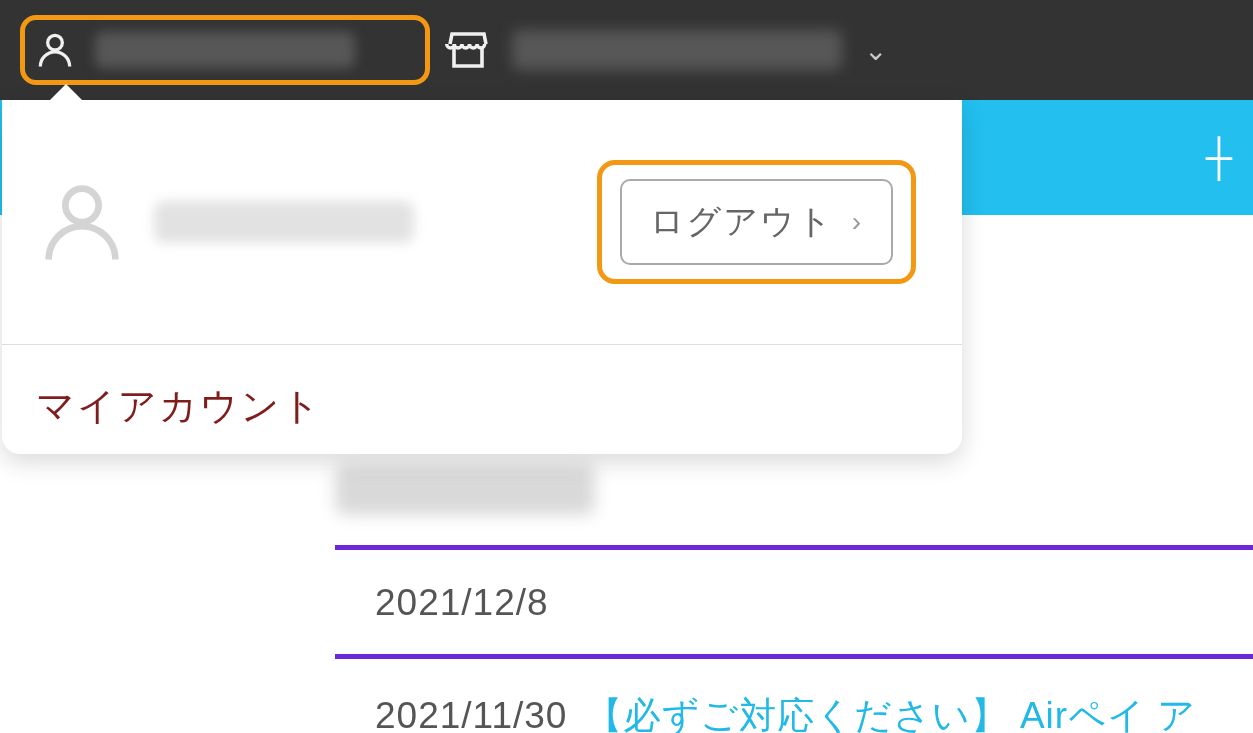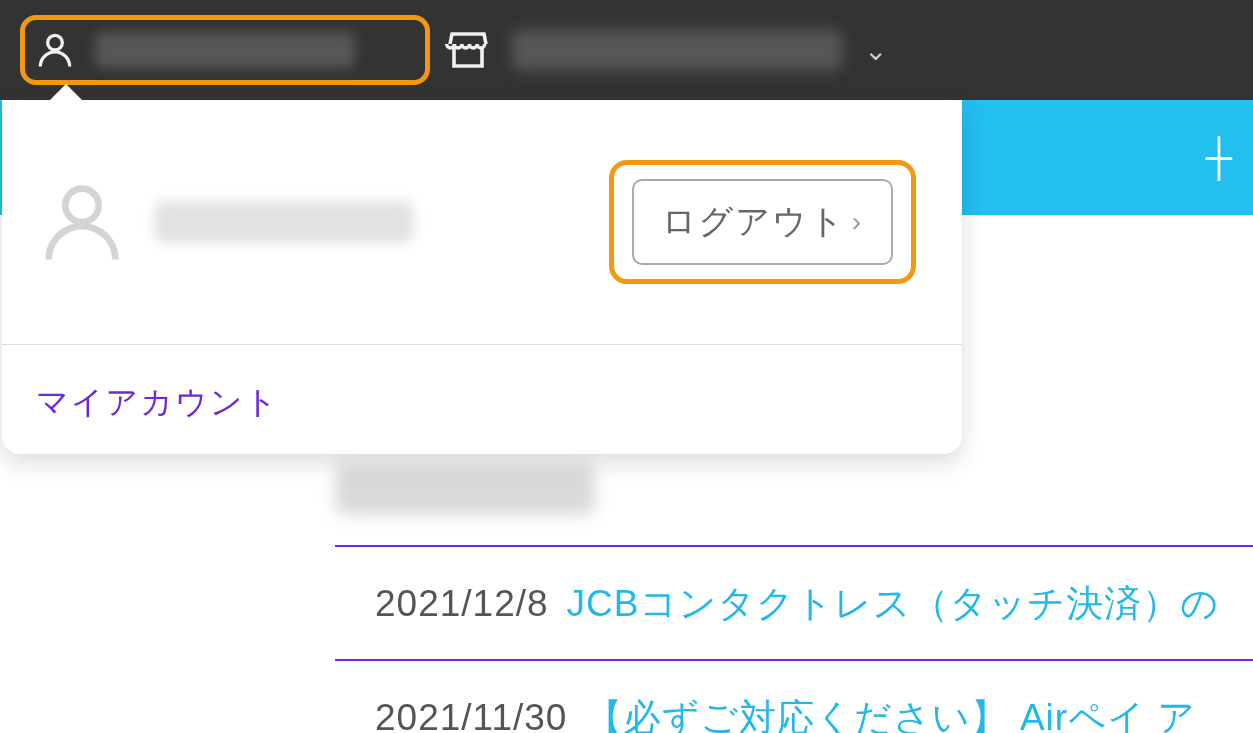--- a/index.html
+++ b/index.html
@@ -152,40 +152,40 @@
     .logout-wrap {
       margin-left: auto;
       border: 5px solid #f39813;
       border-radius: 18px;
       padding: 14px 18px;
     }
 
     .logout-btn {
       display: flex;
       align-items: center;
-      gap: 6px;
+      gap: 18px;
       border: 2px solid #aaa;
       background: #fff;
       color: #666;
       font-size: 34px;
       letter-spacing: 2px;
       padding: 18px 28px;
       border-radius: 10px;
       cursor: pointer;
     }
 
     .logout-btn .chev {
       font-size: 28px;
       color: #999;
     }
 
     .dropdown-bottom {
       padding: 36px 34px;
-      color: #6d28d9;
-      font-size: 32px;
+      color: #7f1d1d;
+      font-size: 38px;
       letter-spacing: 2px;
     }
 
     .news-area {
       padding-left: 335px;
       padding-top: 250px;
     }
 
     .blurred-heading {
       width: 260px;
@@ -193,21 +193,21 @@
       background: #d9d9d9;
       filter: blur(8px);
       border-radius: 10px;
       margin-bottom: 30px;
     }
 
     .news-row {
       display: flex;
       align-items: baseline;
       gap: 18px;
-      border-top: 2px solid #6d28d9;
+      border-top: 5px solid #6d28d9;
       padding: 32px 0 30px 40px;
       font-size: 37px;
       white-space: nowrap;
       overflow: hidden;
     }
 
     .news-row:last-child {
       border-bottom: 2px solid #ccc;
     }
 
@@ -269,19 +269,18 @@
   <div class="dropdown-bottom">
     <span>マイアカウント</span>
   </div>
 </div>
 
 <div class="news-area">
   <div class="blurred-heading"></div>
 
   <div class="news-row">
     <span class="news-date">2021/12/8</span>
-    <span class="news-title">JCBコンタクトレス（タッチ決済）の</span>
   </div>
   <div class="news-row">
     <span class="news-date">2021/11/30</span>
     <span class="news-title">【必ずご対応ください】 Airペイ ア</span>
   </div>
 </div>
 
 </body></html>

